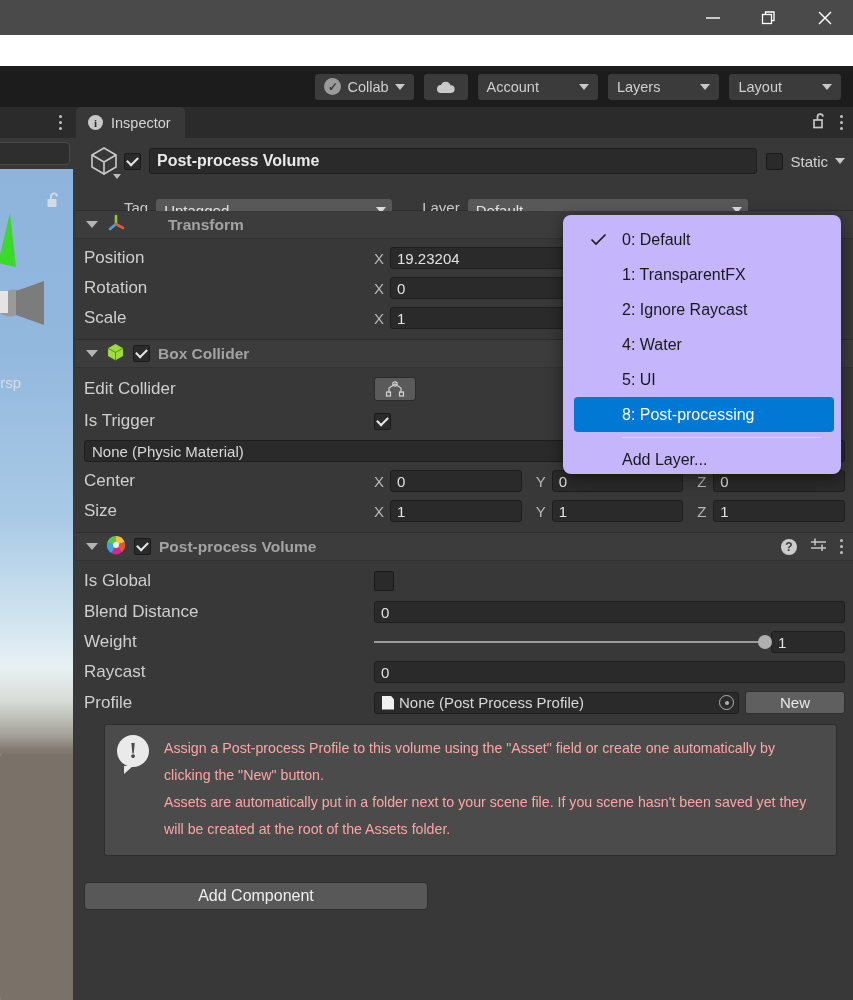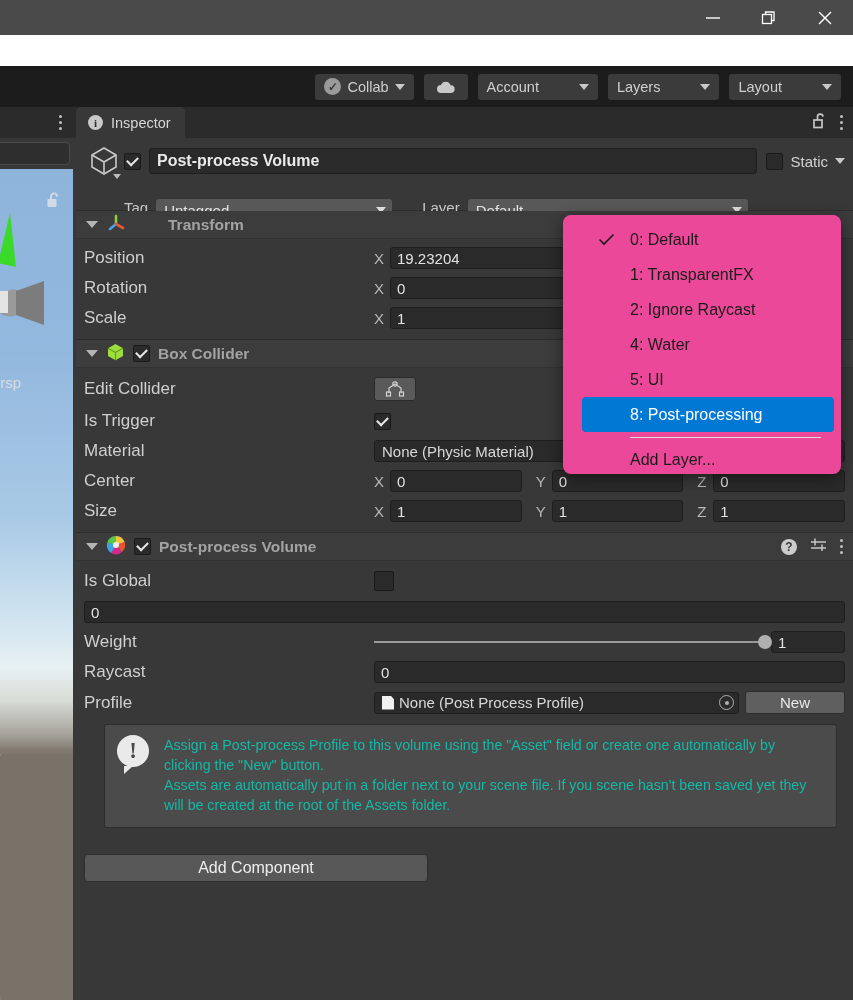--- a/index.html
+++ b/index.html
@@ -237,35 +237,35 @@
   .excl-bubble {
     width: 32px; height: 32px; border-radius: 50%; background: #eaeaea;
     display: flex; align-items: center; justify-content: center;
     color: #4b4b4b; font-size: 23px; font-weight: bold;
     font-family: "Liberation Serif", serif;
   }
   .excl-tail {
     position: absolute; left: 7px; bottom: -3px; width: 0; height: 0;
     border-left: 9px solid #eaeaea; border-bottom: 8px solid transparent;
   }
-  .info-text { color: #14b8a6; font-size: 14.2px; line-height: 20px; }
+  .info-text { color: #fca5a5; font-size: 14.2px; line-height: 27px; }
 
   .add-comp-wrap { display: flex; justify-content: flex-start; margin-top: 26px; }
   .add-comp {
     width: 344px; height: 28px; background: #585858; border: 1px solid #2e2e2e;
     border-radius: 4px; color: #eeeeee; font-size: 16px;
     display: flex; align-items: center; justify-content: center;
   }
 
   
   .layer-menu {
     position: absolute; left: 563px; top: 215px; width: 278px; height: 259px;
-    background: #ec4899; border-radius: 8px;
+    background: #c4b5fd; border-radius: 8px;
     box-shadow: 0 4px 16px rgba(0,0,0,.45);
-    padding: 7px 0 6px 12px; z-index: 50;
+    padding: 7px 0 6px 4px; z-index: 50;
   }
   .layer-item {
     height: 35px; display: flex; align-items: center;
     color: #1a1a1a; font-size: 16px; margin: 0 7px; border-radius: 4px;
     padding-left: 0;
   }
   .layer-check { width: 48px; flex: none; display: flex; justify-content: center; color: #1a1a1a; }
   .layer-item.sel { background: #0078d4; color: #ffffff; }
   .layer-item.sel .layer-check { color: #ffffff; }
   .layer-sep { height: 1px; background: #dcdcdc; margin: 5px 20px 4px 55px; }
@@ -480,21 +480,20 @@
             </div>
           </div>
         </div>
         <div class="prop-row">
           <span class="prop-label">Is Trigger</span>
           <div class="fields">
             <div class="cb checked"></div>
           </div>
         </div>
         <div class="prop-row">
-          <span class="prop-label">Material</span>
           <div class="fields">
             <div class="objfield">
               <span class="objfield-left">
                   <span>None (Physic Material)</span>
                 </span>
               <span class="target-ring">
                   <i></i>
                 </span>
             </div>
           </div>
@@ -570,20 +569,21 @@
         </span>
       </div>
       <div class="comp-body">
         <div class="prop-row" style="height:26px">
           <span class="prop-label">Is Global</span>
           <div class="fields">
             <div class="cb" style="width:20px;height:20px"></div>
           </div>
         </div>
         <div class="prop-row">
+          <span class="prop-label">Blend Distance</span>
           <div class="fields">
             <div class="num">
                 <span>0</span>
               </div>
           </div>
         </div>
         <div class="prop-row">
           <span class="prop-label">Weight</span>
           <div class="fields slider-wrap">
             <div class="slider-track">

